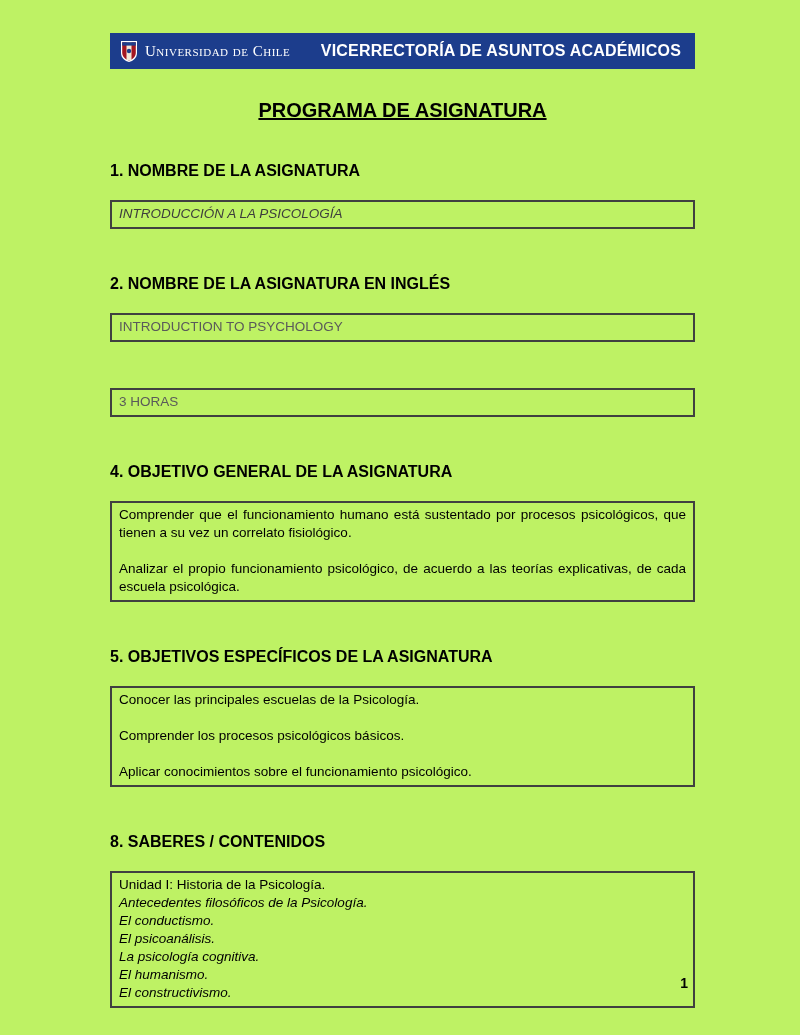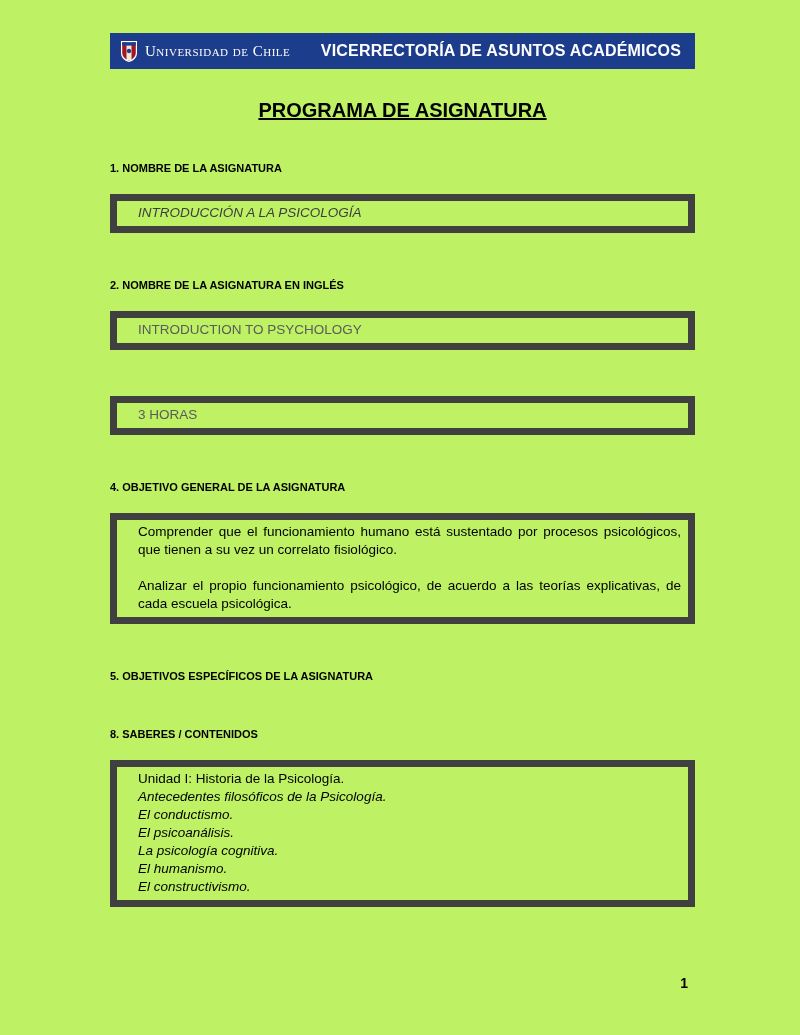--- a/index.html
+++ b/index.html
@@ -45,28 +45,28 @@
     margin-bottom: 40px;
     text-align: center;
     font-size: 20px;
     font-weight: bold;
     text-decoration: underline;
     color: #000000;
   }
   
   .section { margin-bottom: 46px; }
   .section-heading {
-    font-size: 11px;
+    font-size: 16px;
     font-weight: bold;
     color: #000000;
     margin-bottom: 14px;
   }
   .content-box {
-    border: 7px solid #404040;
-    padding: 3px 7px 4px 21px;
+    border: 2px solid #404040;
+    padding: 3px 7px 4px 7px;
     font-size: 13.5px;
     line-height: 18px;
     color: #000000;
     margin-top: 20px;
   }
   .content-box p { margin: 0; }
   .content-box p.gap { margin-top: 18px; }
   .italic { font-style: italic; }
   .gray { color: #5a5a5a; }
   .darkgray { color: #3d3d3d; }
@@ -127,20 +127,25 @@
   <div class="section">
     <div class="section-heading">4. OBJETIVO GENERAL DE LA ASIGNATURA</div>
     <div class="content-box">
       <p class="justified">Comprender que el funcionamiento humano está sustentado por procesos psicológicos, que tienen a su vez un correlato fisiológico.</p>
       <p class="justified gap">Analizar el propio funcionamiento psicológico, de acuerdo a las teorías explicativas, de cada escuela psicológica.</p>
     </div>
   </div>
 
   <div class="section">
     <div class="section-heading">5. OBJETIVOS ESPECÍFICOS DE LA ASIGNATURA</div>
+    <div class="content-box">
+      <p>Conocer las principales escuelas de la Psicología.</p>
+      <p class="gap">Comprender los procesos psicológicos básicos.</p>
+      <p class="gap">Aplicar conocimientos sobre el funcionamiento psicológico.</p>
+    </div>
   </div>
 
   <div class="section">
     <div class="section-heading">8. SABERES / CONTENIDOS</div>
     <div class="content-box">
       <p>Unidad I: Historia de la Psicología.</p>
       <p class="italic">Antecedentes filosóficos de la Psicología.</p>
       <p class="italic">El conductismo.</p>
       <p class="italic">El psicoanálisis.</p>
       <p class="italic">La psicología cognitiva.</p>

